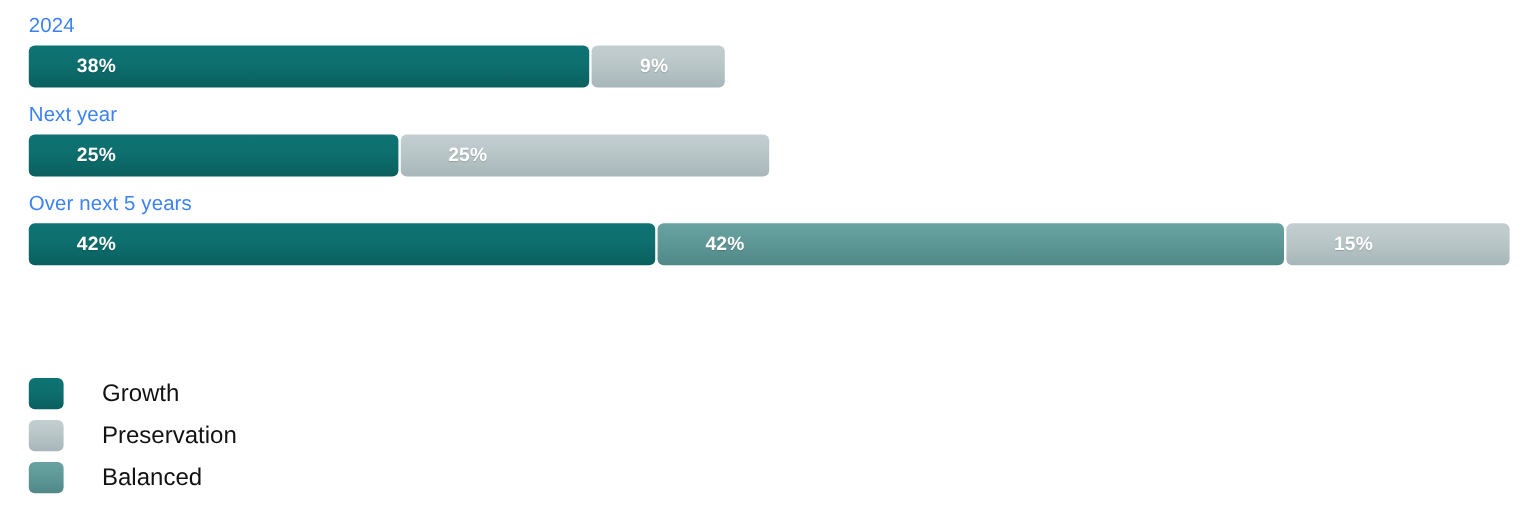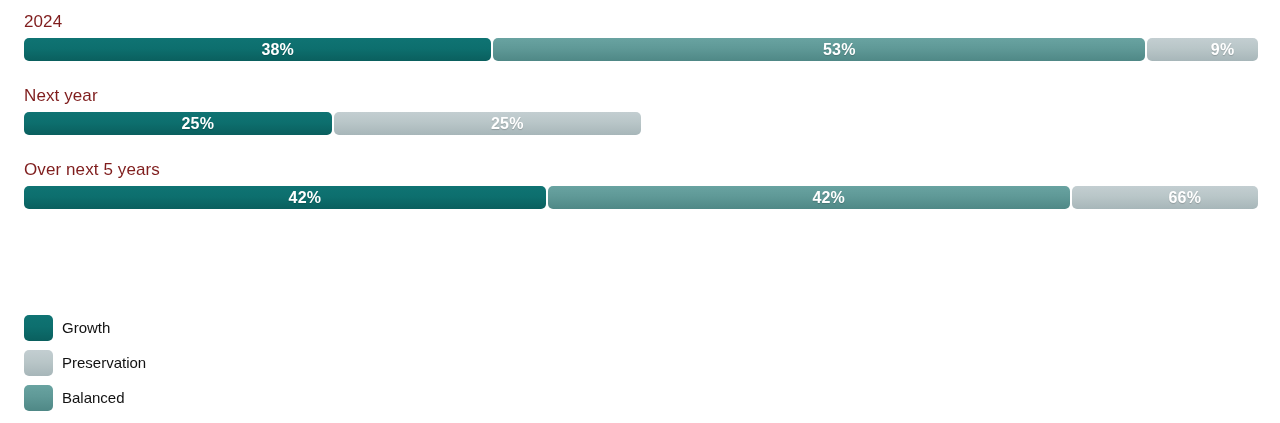--- a/index.html
+++ b/index.html
@@ -34,41 +34,41 @@
   }
 
   .row {
     position: relative;
     margin-bottom: 12px;
   }
 
   .row-label {
     font-size: 17px;
     line-height: 22px;
-    color: #7f1d1d;
+    color: #3b82f6;
     letter-spacing: 0.1px;
     white-space: nowrap;
     margin-bottom: 5px;
   }
 
   .bar {
     position: relative;
     display: flex;
     width: 1234px;
     height: 35px;
     align-items: stretch;
   }
 
   .seg {
     position: relative;
-    height: 23px;
+    height: 35px;
     border-radius: 5px;
     display: flex;
     align-items: center;
-    justify-content: center;
+    justify-content: flex-start;
     box-sizing: border-box;
     margin-right: 2px;
     overflow: hidden;
     padding-left: 40px;
   }
   .seg:last-child { margin-right: 0; }
 
   .seg-growth {
     background: linear-gradient(180deg, #0f7373 0%, #0d6f6e 45%, #0a5f5e 100%);
   }
@@ -109,41 +109,38 @@
   .legend-swatch.sw-growth {
     background: linear-gradient(180deg, #0f7373 0%, #0d6f6e 45%, #0a5f5e 100%);
   }
   .legend-swatch.sw-balanced {
     background: linear-gradient(180deg, #69a3a1 0%, #5f9997 45%, #4f8886 100%);
   }
   .legend-swatch.sw-preservation {
     background: linear-gradient(180deg, #c3ced1 0%, #b9c6c8 45%, #a7b6b9 100%);
   }
   .legend-label {
-    font-size: 15px;
+    font-size: 20px;
     line-height: 22px;
     color: #121212;
-    margin-left: 9px;
+    margin-left: 32px;
     white-space: nowrap;
   }
 </style>
 </head>
 <body>
 
 <div id="chart-root">
 
   <div class="rows">
       <div class="row">
         <div class="row-label">2024</div>
         <div class="bar">
           <div class="seg seg-growth" style="width: 467.4px;">
             <span class="seg-value">38%</span>
-          </div>
-          <div class="seg seg-balanced" style="width: 651.9px;">
-            <span class="seg-value">53%</span>
           </div>
           <div class="seg seg-preservation" style="width: 110.7px;">
             <span class="seg-value">9%</span>
           </div>
         </div>
       </div>
       <div class="row">
         <div class="row-label">Next year</div>
         <div class="bar">
           <div class="seg seg-growth" style="width: 307.5px;">
@@ -157,21 +154,21 @@
       <div class="row">
         <div class="row-label">Over next 5 years</div>
         <div class="bar">
           <div class="seg seg-growth" style="width: 521.818px;">
             <span class="seg-value">42%</span>
           </div>
           <div class="seg seg-balanced" style="width: 521.818px;">
             <span class="seg-value">42%</span>
           </div>
           <div class="seg seg-preservation" style="width: 186.364px;">
-            <span class="seg-value">66%</span>
+            <span class="seg-value">15%</span>
           </div>
         </div>
       </div>
     </div>
 
   <div class="legend">
       <div class="legend-item">
         <span class="legend-swatch sw-growth"></span>
         <span class="legend-label">Growth</span>
       </div>

